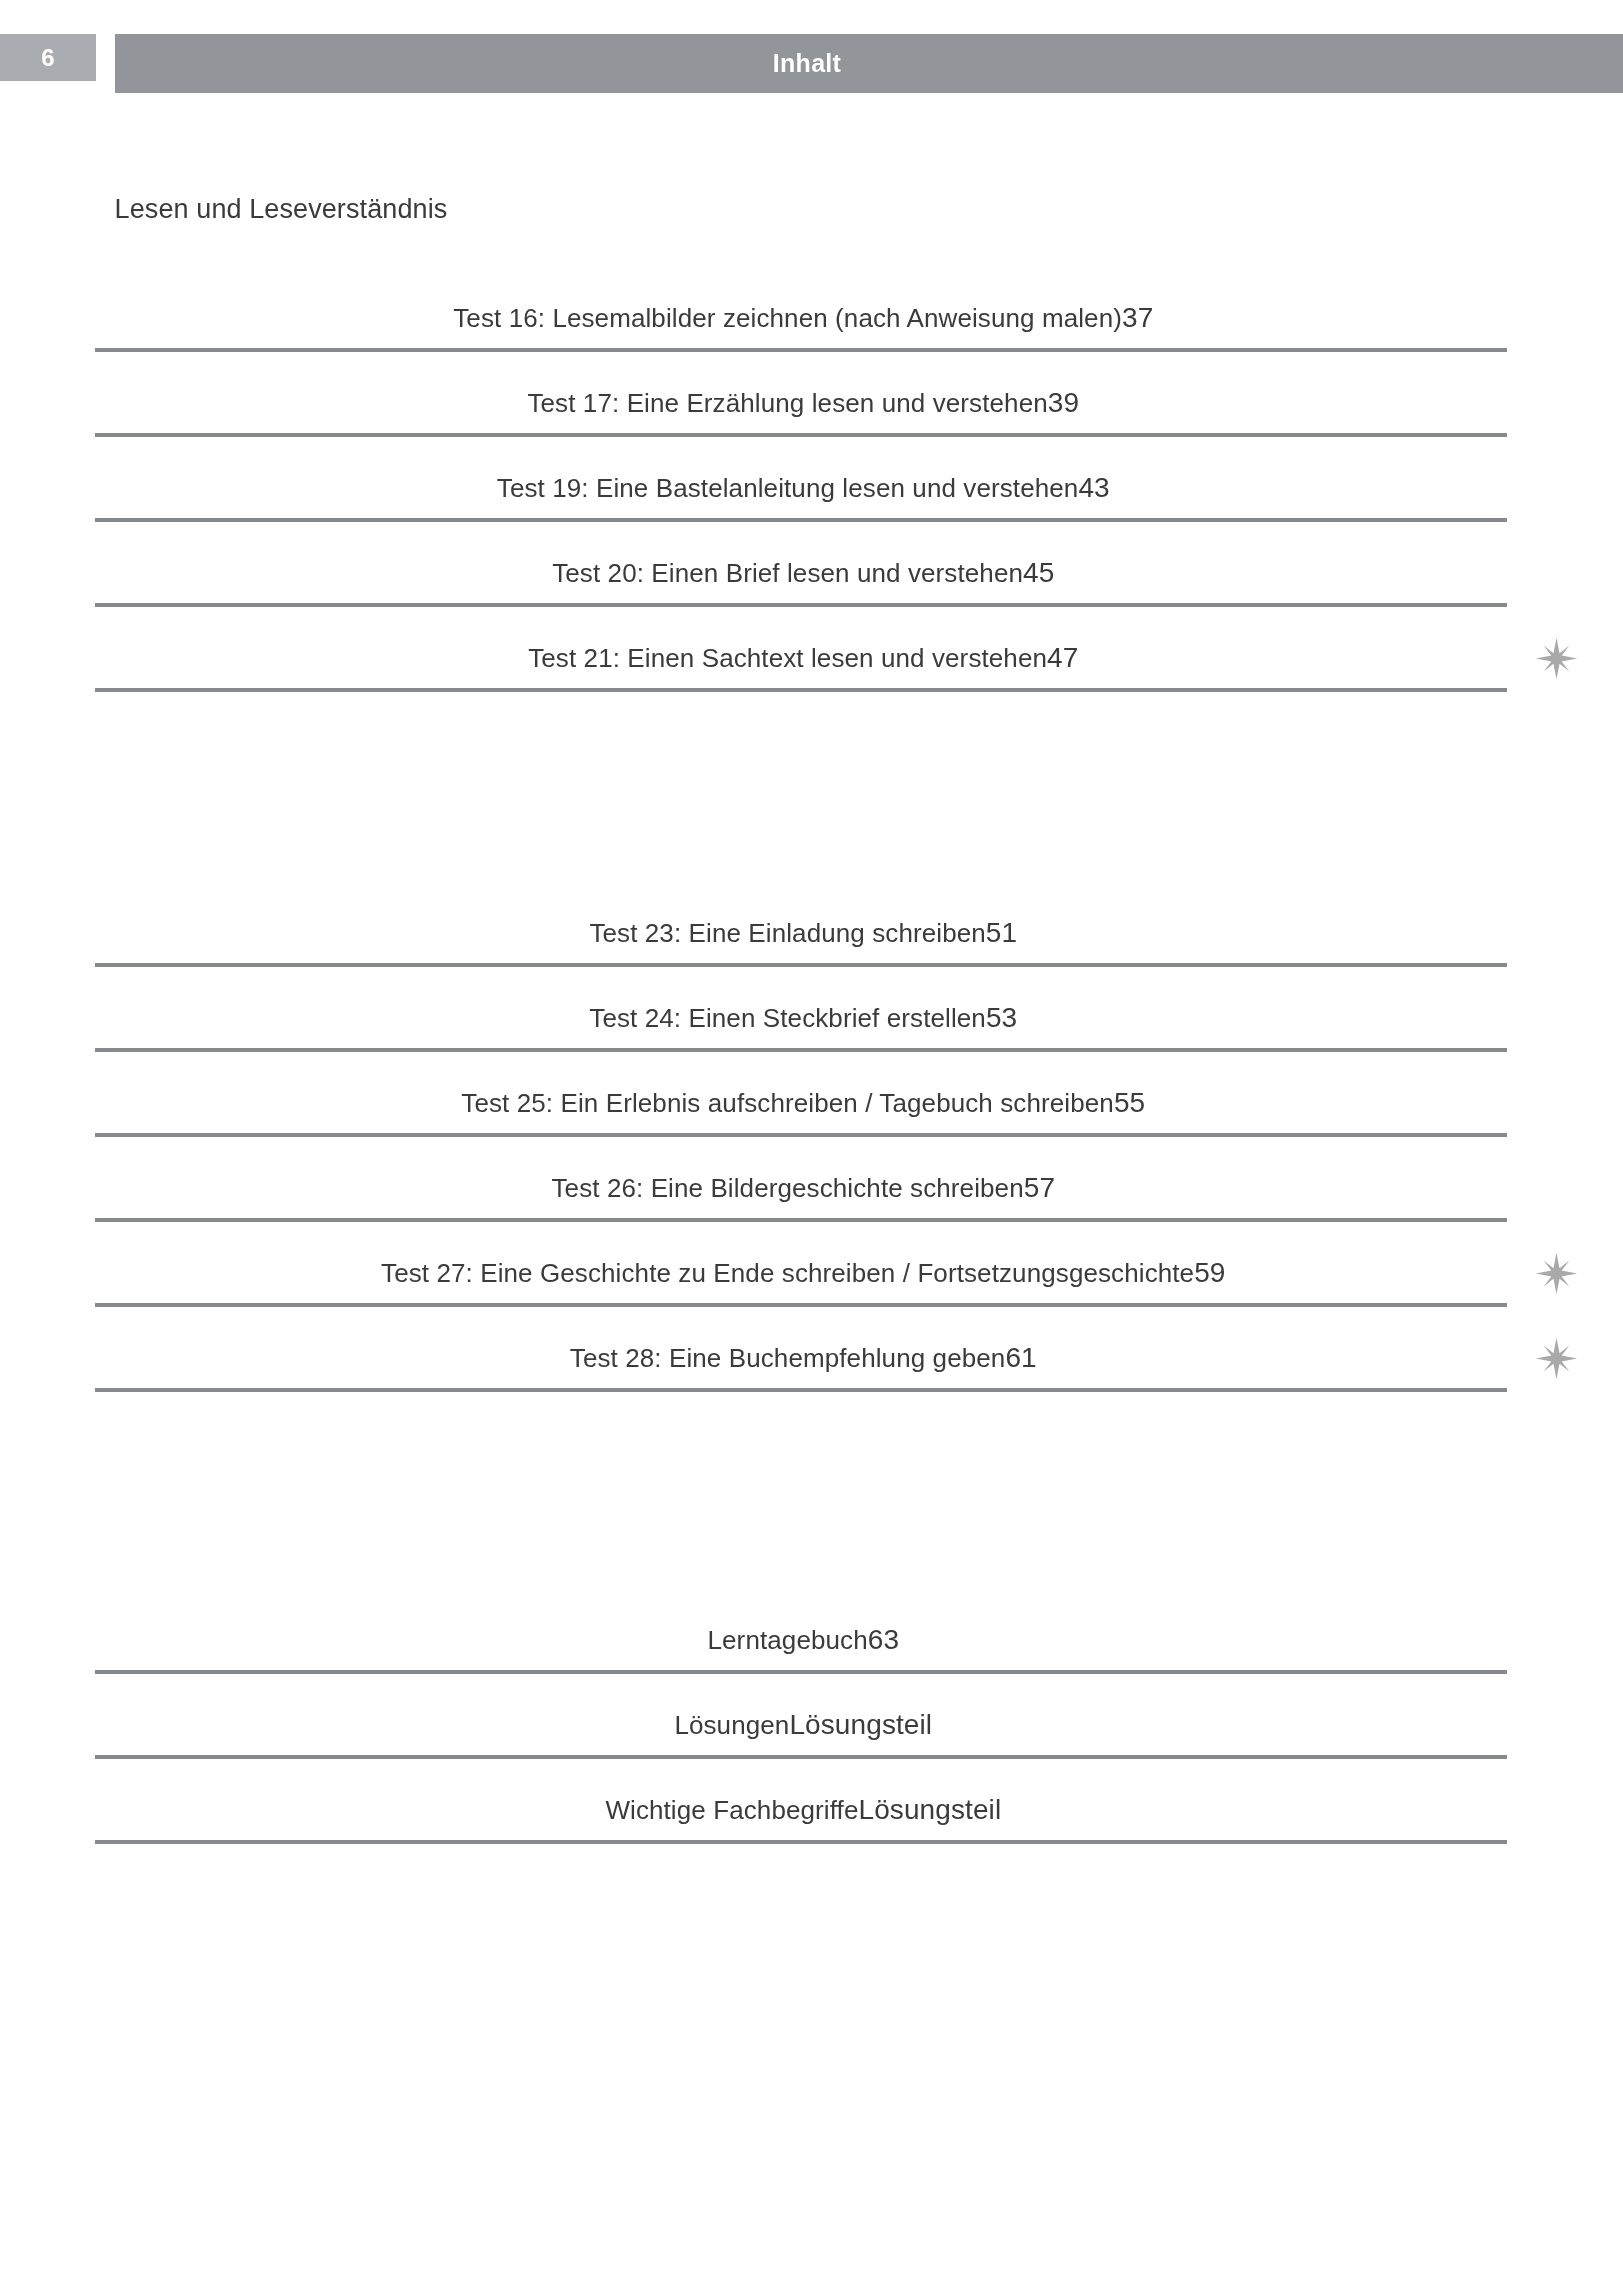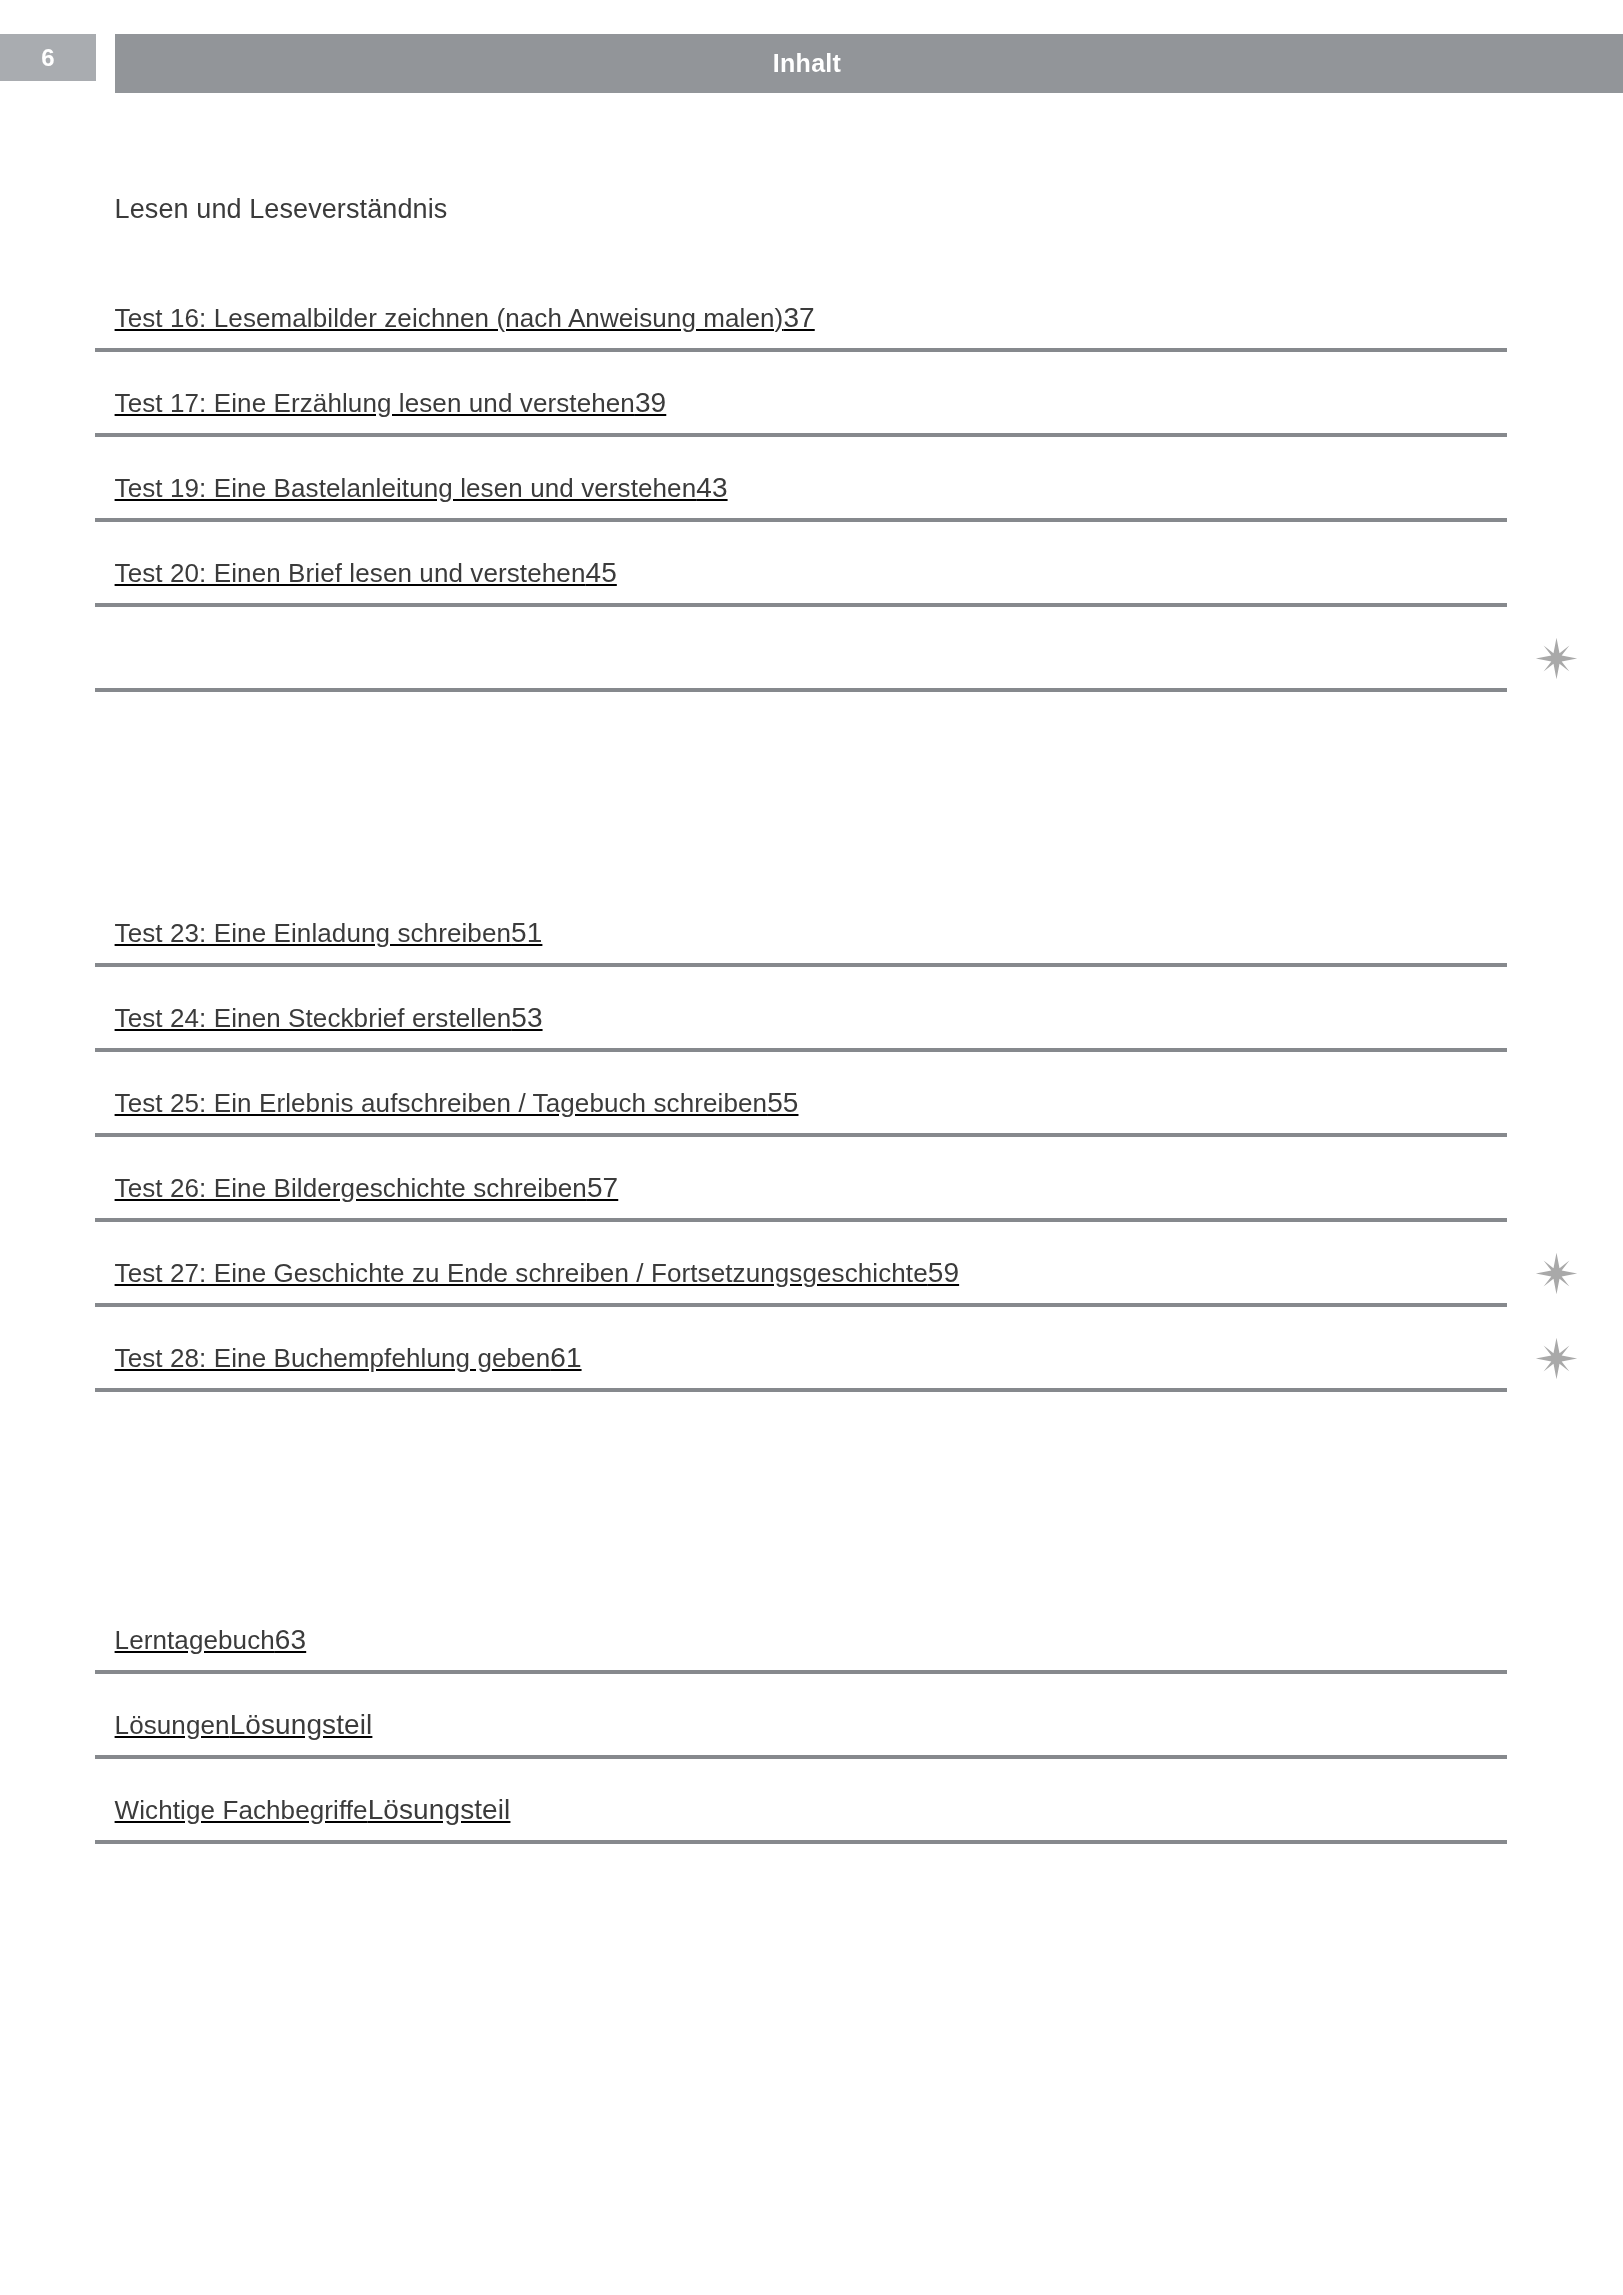--- a/index.html
+++ b/index.html
@@ -102,22 +102,21 @@
     border-bottom: 4.6px solid #86898d;
     box-sizing: border-box;
   }
   .toc-row .row-inner {
     position: absolute;
     left: 19.6px;
     right: 15px;
     bottom: 14.4px;
     display: flex;
     align-items: baseline;
-    justify-content: flex-start;
-    text-decoration: underline;
+    justify-content: center;
   }
   .toc-row .label {
     font-size: 26px;
     color: #3b3b3b;
     letter-spacing: 0.1px;
     white-space: nowrap;
   }
   .toc-row .page {
     font-size: 28px;
     color: #3b3b3b;
@@ -173,20 +172,24 @@
             <span class="page">43</span>
           </div>
         </li>
         <li class="toc-row">
           <div class="row-inner">
             <span class="label">Test 20: Einen Brief lesen und verstehen</span>
             <span class="page">45</span>
           </div>
         </li>
         <li class="toc-row">
+          <div class="row-inner">
+            <span class="label">Test 21: Einen Sachtext lesen und verstehen</span>
+            <span class="page">47</span>
+          </div>
           <span class="star-icon"><svg viewBox="0 0 100 100" width="43" height="43" aria-hidden="true">
               <path fill="#a9a9a9" d="M50 2 L57 38 L80 20 L62 43 L98 50 L62 57 L80 80 L57 62 L50 98 L43 62 L20 80 L38 57 L2 50 L38 43 L20 20 L43 38 Z"></path>
             </svg></span>
         </li>
       </ul>
     </div>
     <div class="section" style="top: 882px;">
       <ul class="toc-list">
         <li class="toc-row">
           <div class="row-inner">

